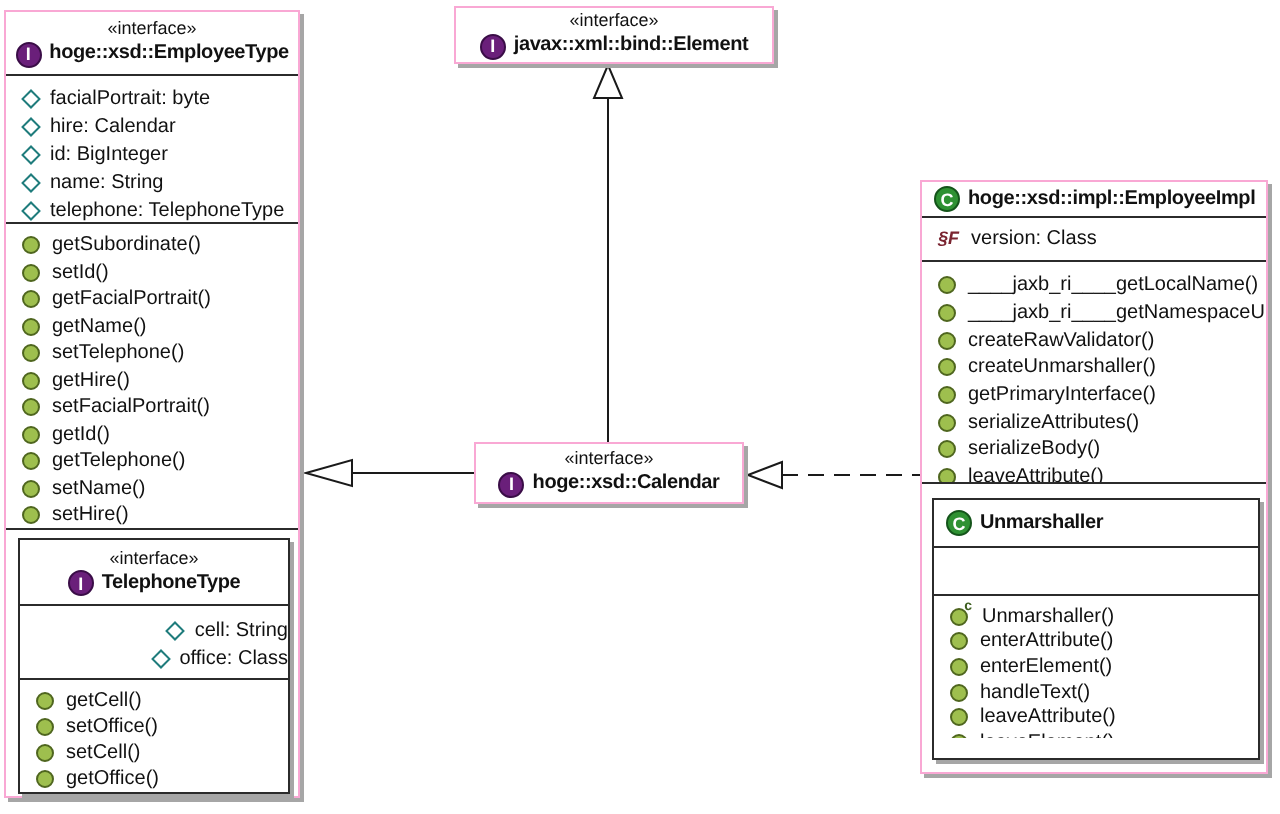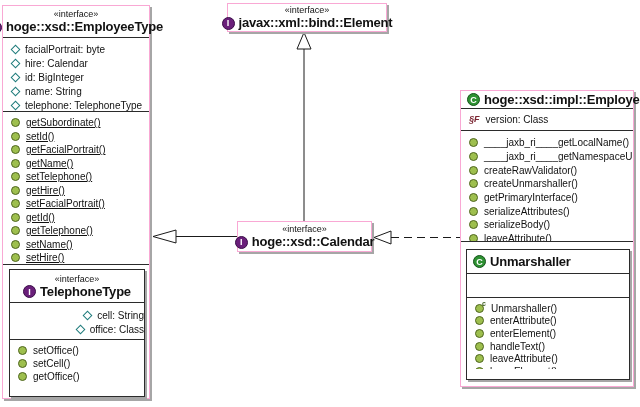--- a/index.html
+++ b/index.html
@@ -12,21 +12,21 @@
     position:absolute;background:#ffffff;border:1px solid #f9a8d4;
     box-shadow:2px 2px 0 0 #a6a6a6;box-sizing:border-box;z-index:2;
   }
   .nestedbox{
     position:relative;background:#ffffff;border:1px solid #2b2b2b;
     box-shadow:2px 2px 0 0 #a6a6a6;box-sizing:border-box;
   }
   .title{display:flex;flex-direction:column;justify-content:center;align-items:center;}
   .stereotype{font-size:9px;line-height:11px;color:#111;}
   .name-row{display:flex;align-items:center;gap:4px;white-space:nowrap;}
-  .cls-name{font-weight:bold;font-size:13px;letter-spacing:-0.2px;line-height:14px;}
+  .cls-name{font-weight:bold;font-size:10px;letter-spacing:-0.2px;line-height:14px;}
   .icon-circle{
     width:13px;height:13px;border-radius:50%;display:inline-flex;align-items:center;justify-content:center;
     font-size:9px;font-weight:bold;color:#ffffff;flex:0 0 auto;box-sizing:border-box;
   }
   .iface{background:#6a1f7a;border:1px solid #3a0d47;}
   .cls{background:#2e9132;border:1px solid #14541a;}
   .compartment{border-top:1px solid #2b2b2b;box-sizing:border-box;overflow:hidden;}
   .member-row{display:flex;align-items:center;gap:6px;padding-left:8px;}
   .member-text{font-size:10px;white-space:nowrap;}
   .attr-icon{
@@ -47,21 +47,21 @@
   .ctor-icon sup{
     position:absolute;right:-1px;top:-3px;font-size:7px;color:#3d5e1f;font-weight:bold;
   }
   .inner-area{position:relative;border-top:1px solid #2b2b2b;}
   
   #box-employee-type{left:2px;top:5px;width:148px;height:394px;}
   #box-employee-type .title{height:31px;}
   #et-attrs{height:74px;padding-top:5px;}
   #et-attrs .member-row{height:13.8px;}
   #et-methods{height:153px;padding-top:4px;}
-  #et-methods .member-row{height:13.5px;text-decoration:underline;}
+  #et-methods .member-row{height:13.5px;}
   #box-employee-type .inner-area{height:135px;}
   #box-telephone-type{margin:4px 0 0 6px;width:136px;height:128px;}
   #box-telephone-type .title{height:32px;}
   #tt-attrs{height:37px;padding-top:5px;}
   #tt-attrs .member-row{height:14px;justify-content:flex-end;}
   #tt-methods{height:58px;padding-top:4px;}
   #tt-methods .member-row{height:13px;}
   #box-element{left:227px;top:3px;width:160px;height:29px;}
   #box-employee{left:237px;top:221px;width:135px;height:31px;}
   #box-employee-impl{left:460px;top:90px;width:174px;height:297px;}
@@ -191,20 +191,24 @@
               <span class="member-text">cell: String</span>
             </div>
             <div class="member-row">
               <span class="attr-icon"></span>
               <span class="member-text">office: Class</span>
             </div>
           </div>
         <div class="compartment" id="tt-methods">
             <div class="member-row">
               <span class="method-icon"></span>
+              <span class="member-text">getCell()</span>
+            </div>
+            <div class="member-row">
+              <span class="method-icon"></span>
               <span class="member-text">setOffice()</span>
             </div>
             <div class="member-row">
               <span class="method-icon"></span>
               <span class="member-text">setCell()</span>
             </div>
             <div class="member-row">
               <span class="method-icon"></span>
               <span class="member-text">getOffice()</span>
             </div>

